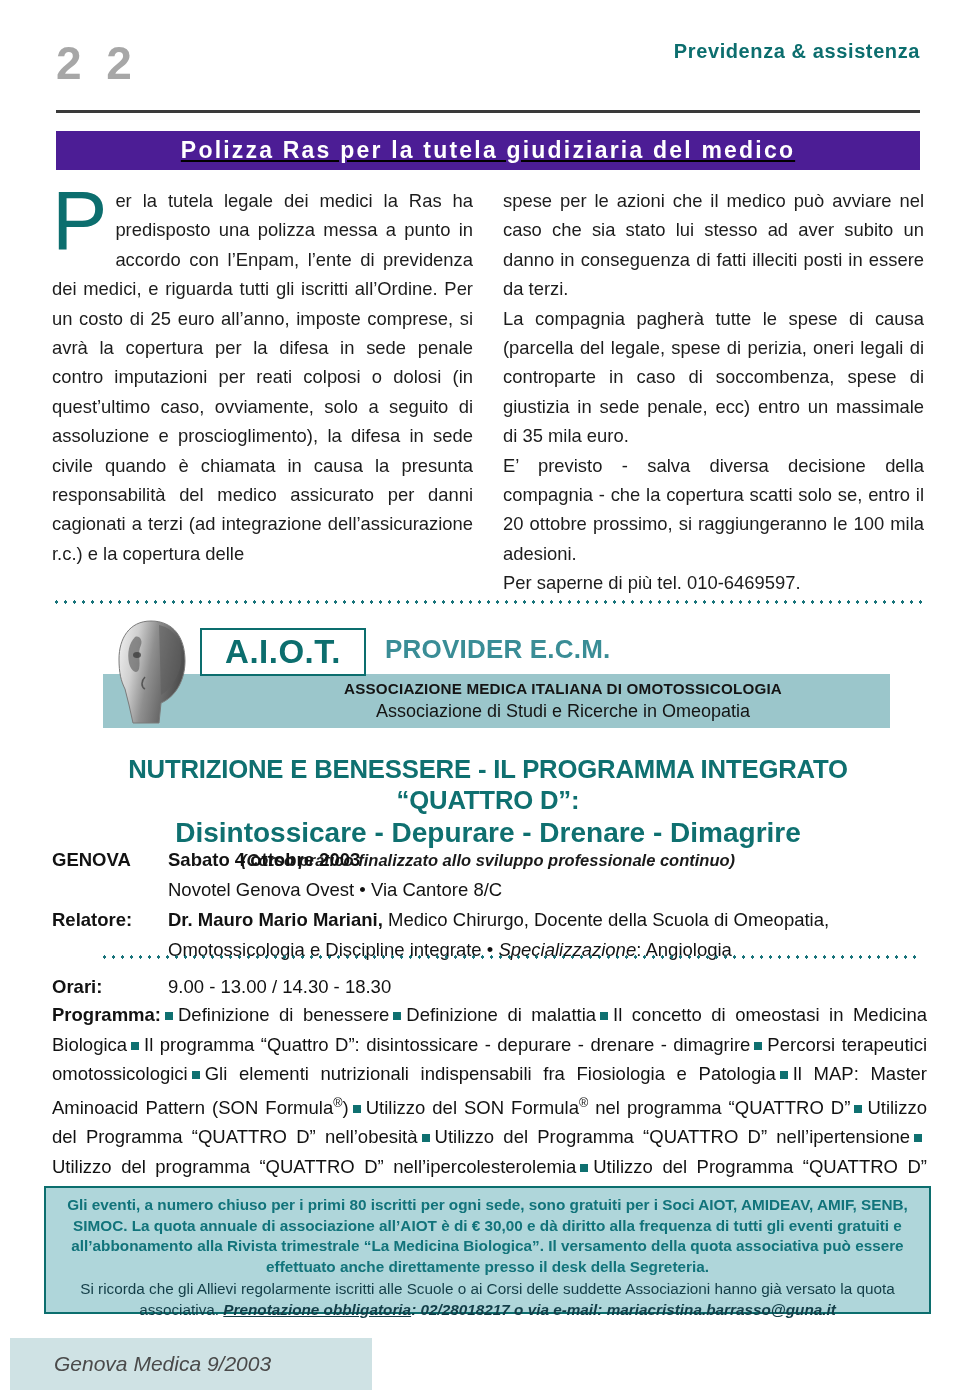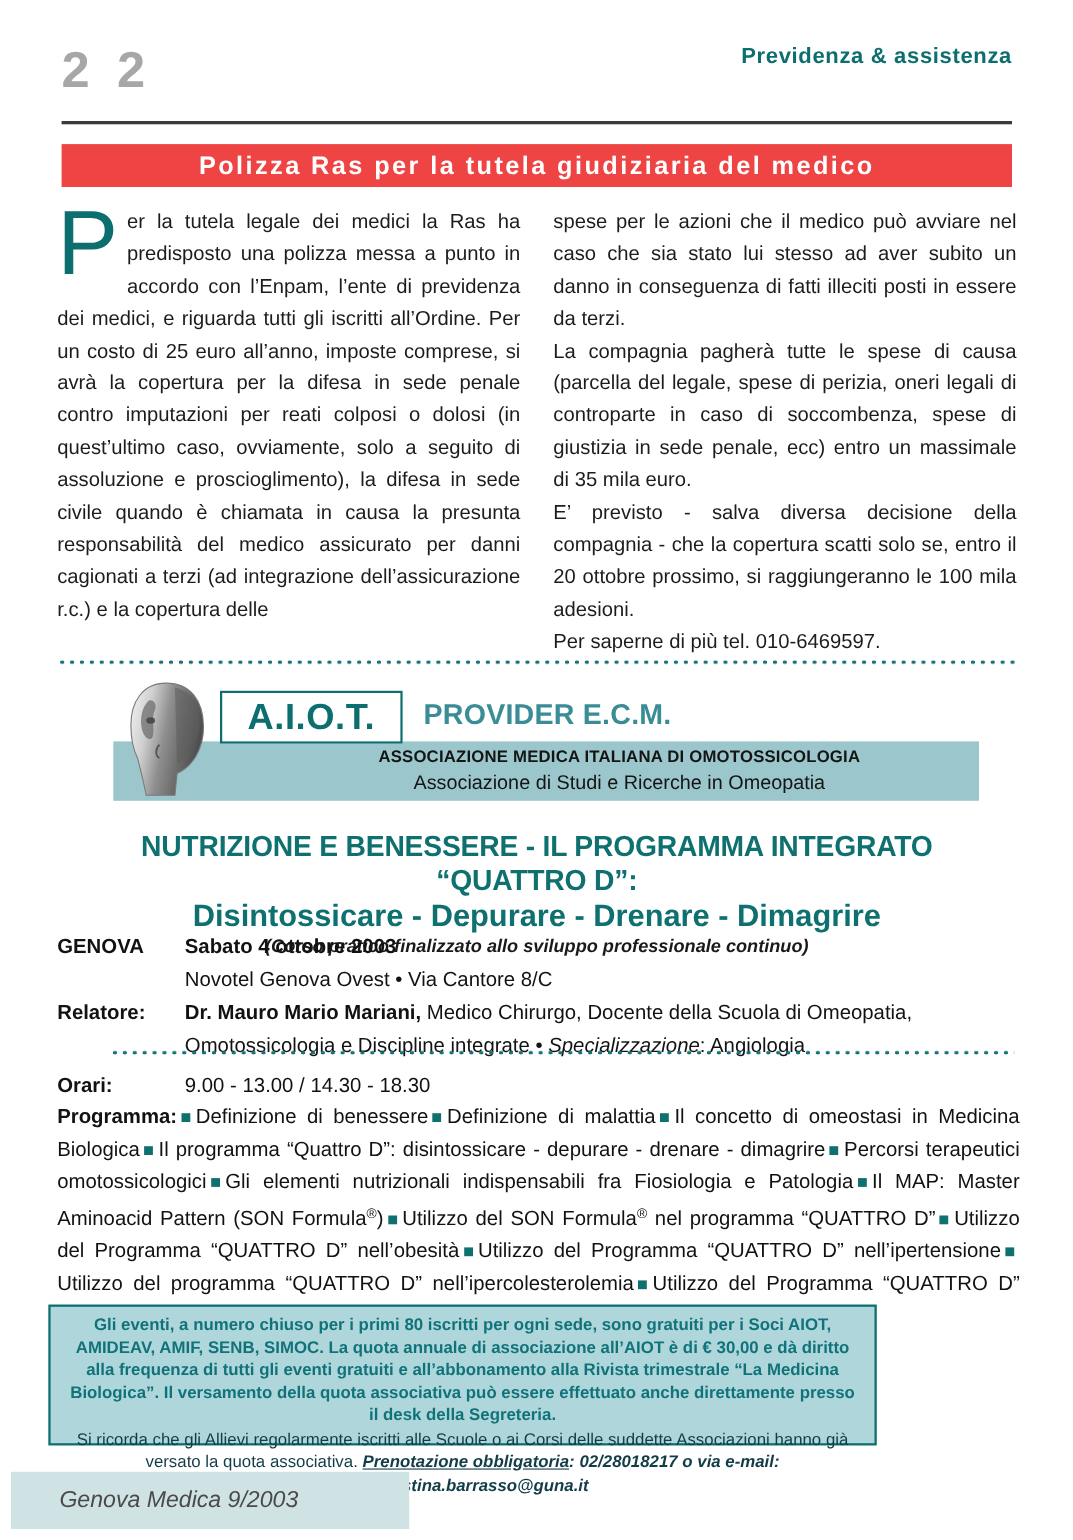--- a/index.html
+++ b/index.html
@@ -52,24 +52,25 @@
     background: #3a3a3a;
   }
 
   
   .title-bar {
     position: absolute;
     left: 56px;
     top: 131px;
     width: 864px;
     height: 39px;
-    background: #ef4444;
+    background: #4c1d95;
     display: flex;
     align-items: center;
     justify-content: center;
+    text-decoration: underline;
   }
   .title-bar-text {
     color: #ffffff;
     font-size: 23px;
     font-weight: bold;
     letter-spacing: 2.2px;
   }
 
   
   .columns {
@@ -267,21 +268,21 @@
     margin: 0 5px 1px 4px;
     vertical-align: baseline;
   }
   sup { font-size: 0.68em; vertical-align: super; }
 
   
   .info-box {
     position: absolute;
     left: 44px;
     top: 1186px;
-    width: 753px;
+    width: 887px;
     height: 128px;
     background: #afd6da;
     border: 2px solid #0c6e6e;
     padding: 7px 14px 6px;
     text-align: center;
   }
   .info-top {
     font-size: 15.3px;
     line-height: 20.5px;
     font-weight: bold;

